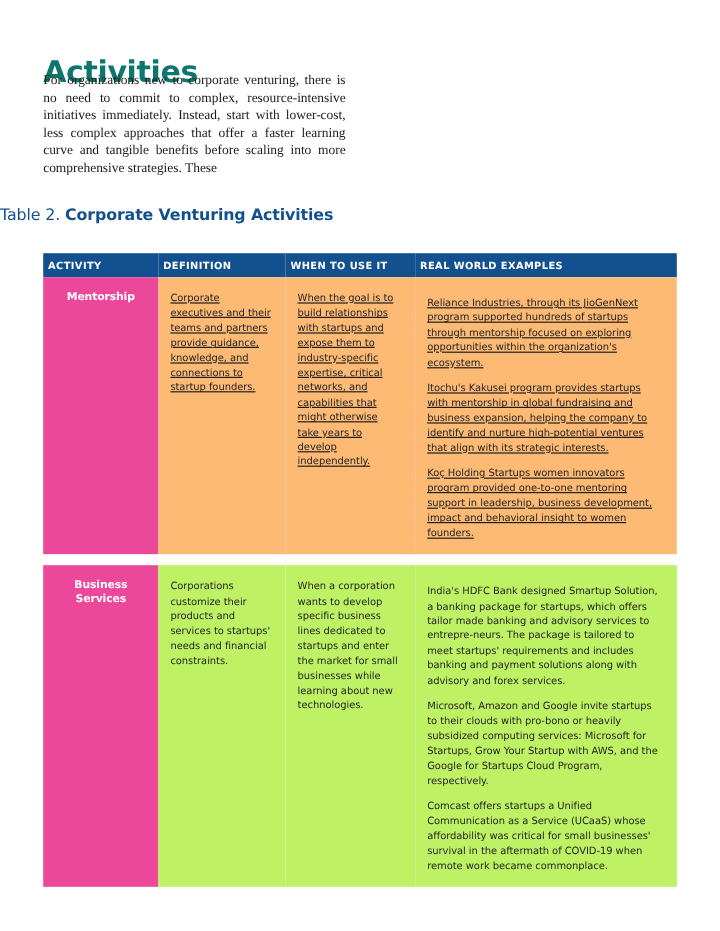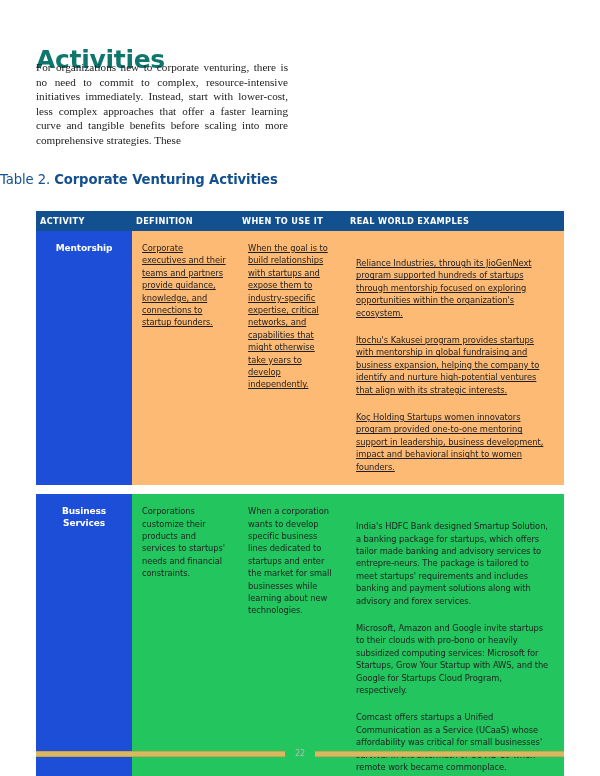--- a/index.html
+++ b/index.html
@@ -100,24 +100,24 @@
   }
 
   tbody td {
     vertical-align: top;
     border: 0;
     padding: 0;
   }
 
   
   tr.row-alt-a td.cell-body { background: #fdba74; text-decoration: underline; }
-  tr.row-alt-b td.cell-body { background: #22c55e; }
+  tr.row-alt-b td.cell-body { background: #bef264; }
 
   td.cell-activity {
-    background: #1d4ed8;
+    background: #ec4899;
     color: #ffffff;
     font-family: "DejaVu Sans", sans-serif;
     font-weight: bold;
     font-size: 9px;
     text-align: center;
     padding: 11px 6px 10px 6px;
     line-height: 12px;
     letter-spacing: -0.1px;
   }
 
@@ -125,21 +125,21 @@
     font-family: "DejaVu Sans", sans-serif;
     font-size: 8.3px;
     line-height: 12.4px;
     color: #1f1f22;
     padding: 11px 12px 12px 10px;
     letter-spacing: -0.05px;
   }
   td.cell-examples { padding-right: 14px; }
 
   td.cell-body p {
-    margin: 15px 0 9px 0;
+    margin: 4px 0 9px 0;
   }
   td.cell-body p:last-child { margin-bottom: 0; }
 
   
   tr.row-gap td { height: 9px; background: #ffffff; padding: 0; }
 
   
   .footer {
     position: absolute;
     left: 36px;
@@ -221,19 +221,14 @@
             <p>India's HDFC Bank designed Smartup Solution, a banking package for startups, which offers tailor made banking and advisory services to entrepre-neurs. The package is tailored to meet startups' requirements and includes banking and payment solutions along with advisory and forex services.</p>
             <p>Microsoft, Amazon and Google invite startups to their clouds with pro-bono or heavily subsidized computing services: Microsoft for Startups, Grow Your Startup with AWS, and the Google for Startups Cloud Program, respectively.</p>
             <p>Comcast offers startups a Unified Communication as a Service (UCaaS) whose affordability was critical for small businesses' survival in the aftermath of COVID-19 when remote work became commonplace.</p>
           </td>
         </tr>
 
       </tbody>
     </table>
   </div>
 
-  <div class="footer">
-    <div class="footer-rule"></div>
-    <div class="footer-page">22</div>
-    <div class="footer-rule"></div>
-  </div>
 
 </div>
 
 </body></html>

